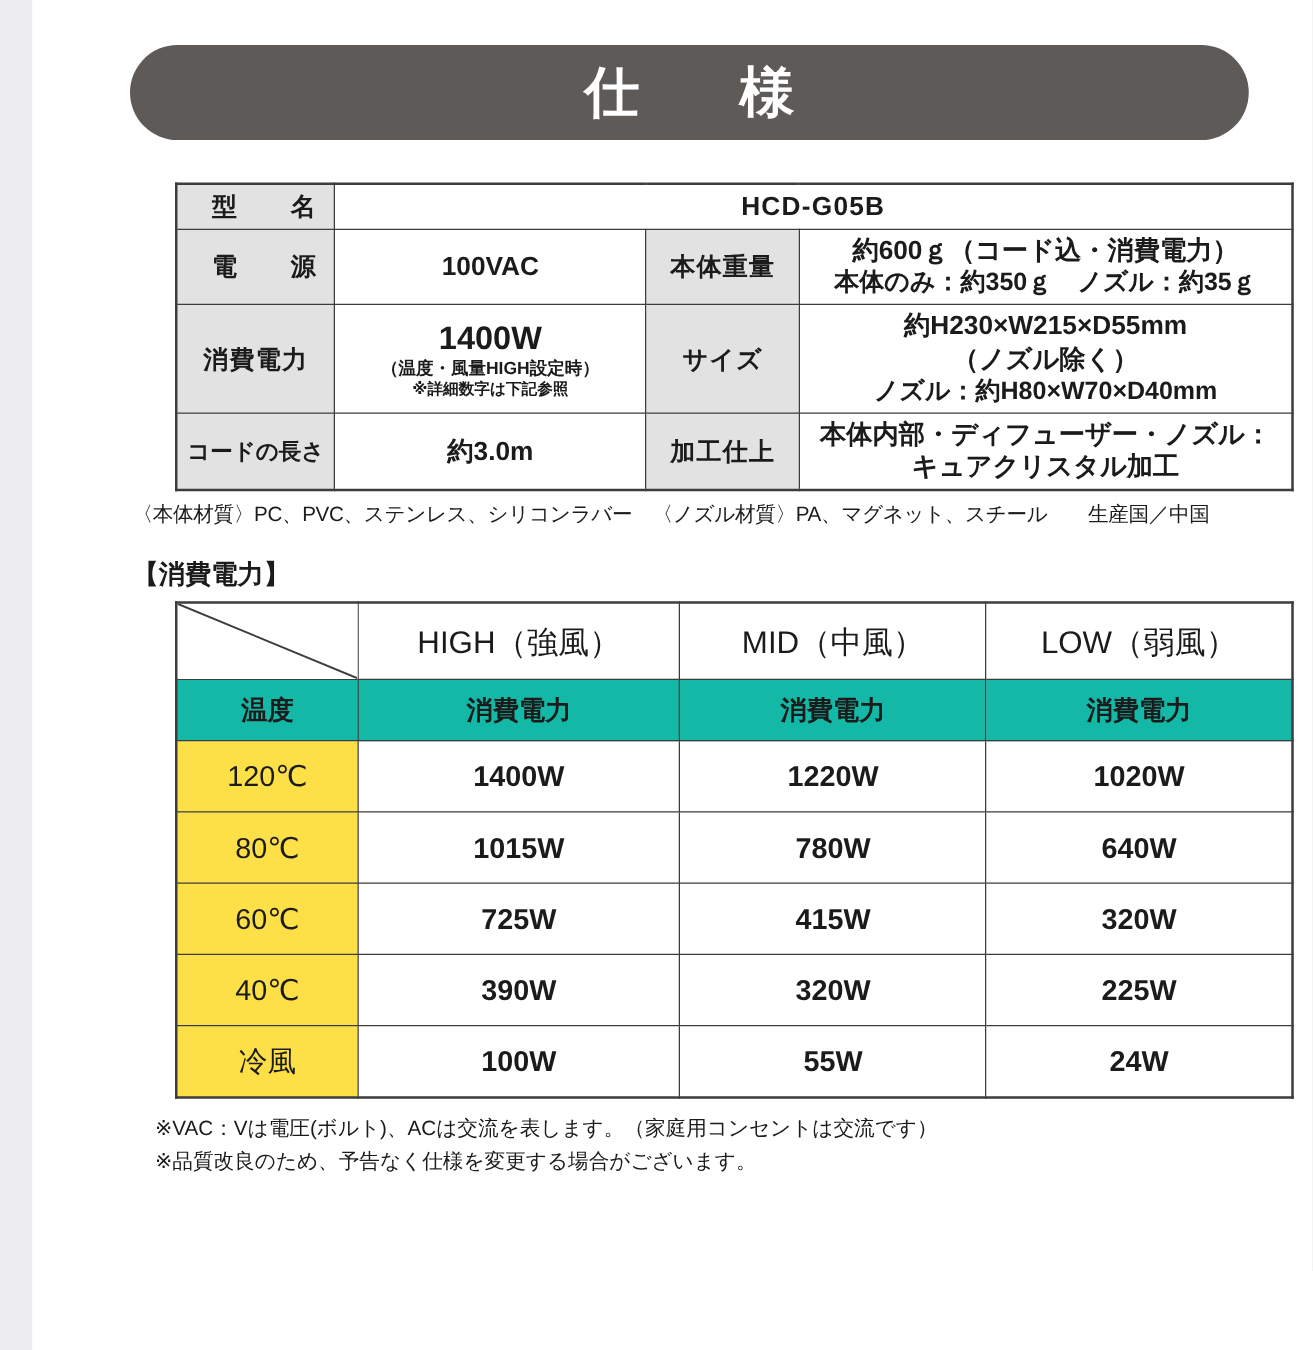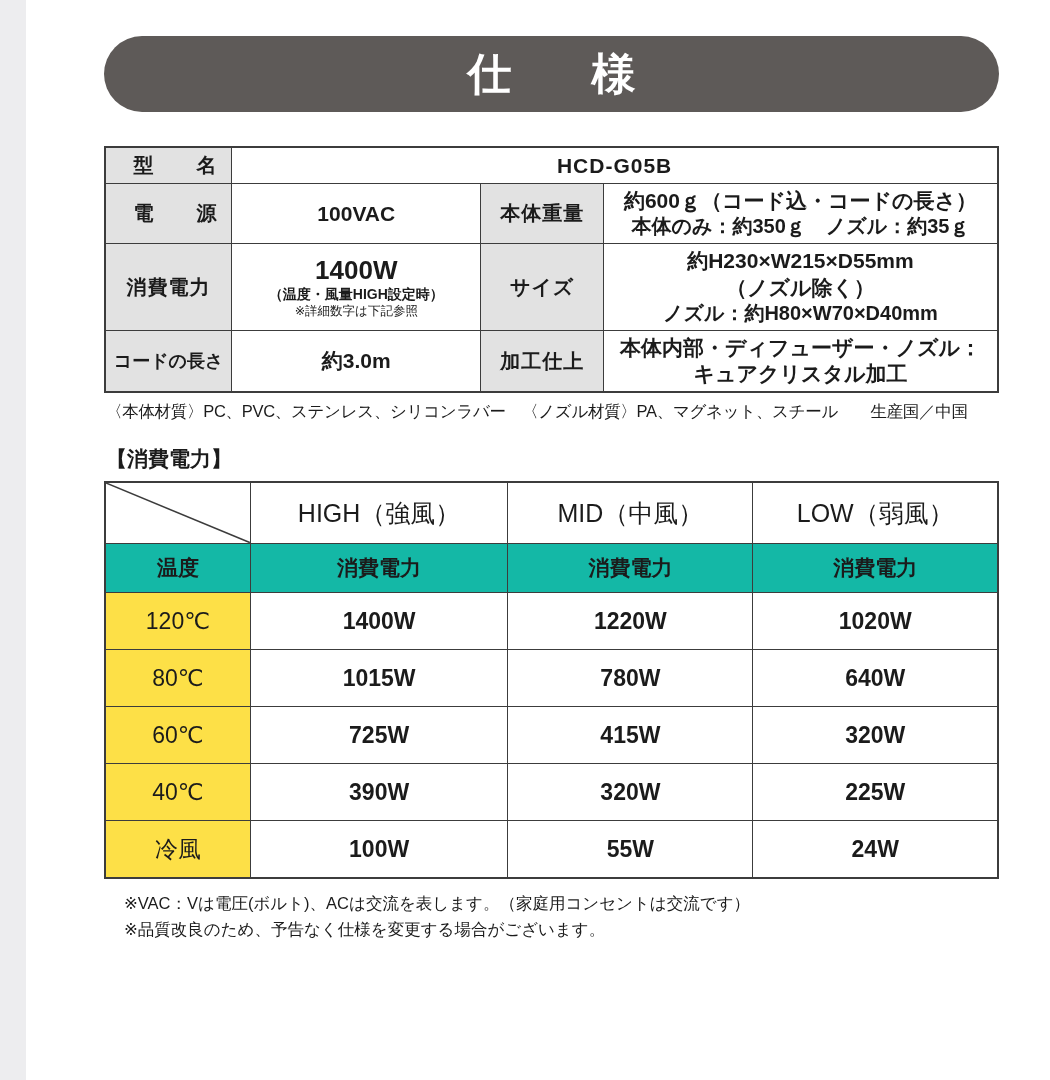--- a/index.html
+++ b/index.html
@@ -61,20 +61,21 @@
     font-weight: bold;
     letter-spacing: 18px;
     text-indent: 18px;
   }
 
   
   table {
     border-collapse: collapse;
     width: 100%;
     table-layout: fixed;
+    margin-left: 36px;
   }
   .spec-table {
     border: 2px solid #3c3c3c;
   }
   .spec-table td {
     border: 1px solid #3c3c3c;
     text-align: center;
     vertical-align: middle;
     padding: 4px 6px;
     font-size: 21px;
@@ -100,21 +101,21 @@
     font-weight: bold;
   }
   .small-note {
     font-size: 14px;
     font-weight: bold;
     display: block;
     line-height: 1.25;
   }
   .tiny-note {
     font-size: 12.5px;
-    font-weight: normal;
+    font-weight: bold;
     display: block;
     line-height: 1.3;
   }
   .row-line {
     display: block;
     line-height: 1.25;
     font-size: 21px;
     font-weight: bold;
   }
   .row-line.sm {
@@ -222,21 +223,21 @@
         <tbody>
           <tr>
             <td class="label lbl-wide">型　　名</td>
             <td colspan="3" class="model-name">HCD-G05B</td>
           </tr>
           <tr>
             <td class="label lbl-wide">電　　源</td>
             <td class="big">100VAC</td>
             <td class="label">本体重量</td>
             <td>
-              <span class="row-line">約600ｇ（コード込・コードの長さ）</span>
+              <span class="row-line">約600ｇ（コード込・消費電力）</span>
               <span class="row-line sm">本体のみ：約350ｇ　ノズル：約35ｇ</span>
             </td>
           </tr>
           <tr>
             <td class="label">消費電力</td>
             <td>
               <span class="big">1400W</span>
               <span class="small-note">（温度・風量HIGH設定時）</span>
               <span class="tiny-note">※詳細数字は下記参照</span>
             </td>

